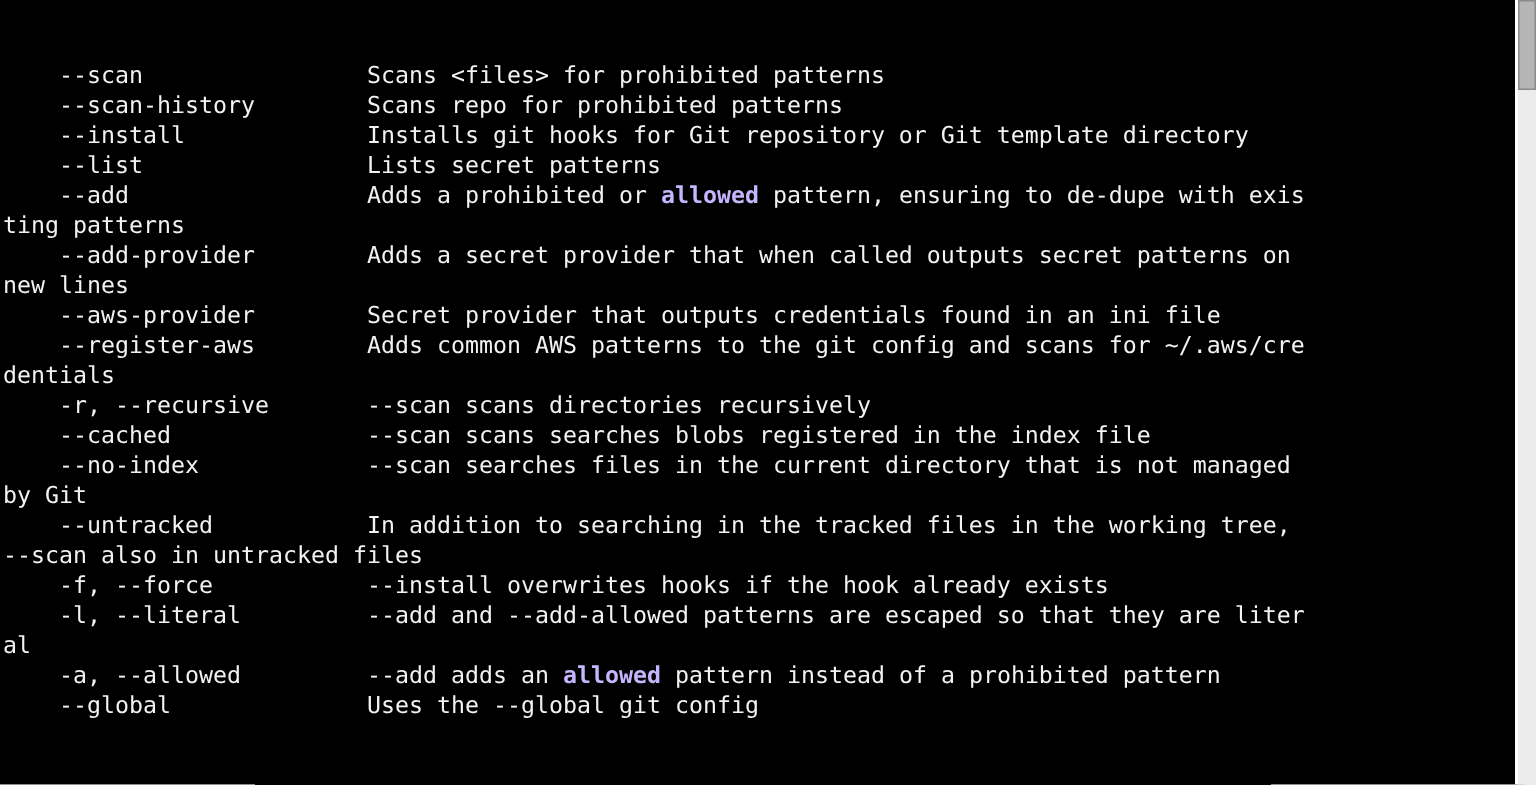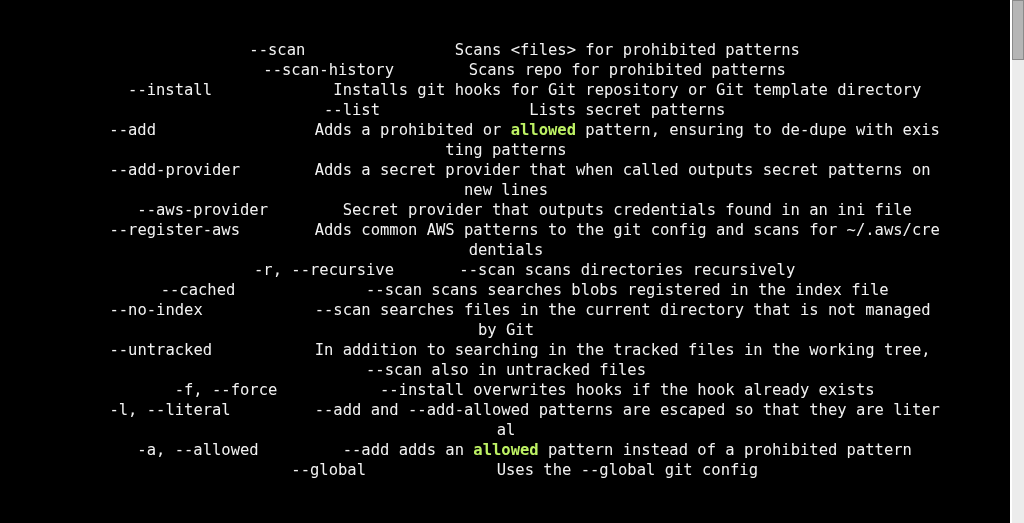--- a/index.html
+++ b/index.html
@@ -36,23 +36,23 @@
   .scrollbar-thumb {
     position: absolute;
     right: 0;
     top: 0;
     width: 12px;
     height: 60px;
     background: #b5b5b5;
     border: 1px solid #8a8a8a;
     box-sizing: border-box;
   }
-  .row { white-space: pre; text-align: center; }
+  .row { white-space: pre; }
   .flag { color: #f2f2f2; }
-  .allowed { color: #bef264; font-weight: bold; }
+  .allowed { color: #c4b5fd; font-weight: bold; }
 </style>
 </head>
 <body>
 
 <div class="terminal">
   <div id="output"><div class="row"><span class="flag">    --scan                </span><span>Scans &lt;files&gt; for prohibited patterns</span></div><div class="row"><span class="flag">    --scan-history        </span><span>Scans repo for prohibited patterns</span></div><div class="row"><span class="flag">    --install             </span><span>Installs git hooks for Git repository or Git template directory</span></div><div class="row"><span class="flag">    --list                </span><span>Lists secret patterns</span></div><div class="row"><span class="flag">    --add                 </span><span>Adds a prohibited or </span><span class="allowed">allowed</span><span> pattern, ensuring to de-dupe with exis</span></div><div class="row">ting patterns</div><div class="row"><span class="flag">    --add-provider        </span><span>Adds a secret provider that when called outputs secret patterns on </span></div><div class="row">new lines</div><div class="row"><span class="flag">    --aws-provider        </span><span>Secret provider that outputs credentials found in an ini file</span></div><div class="row"><span class="flag">    --register-aws        </span><span>Adds common AWS patterns to the git config and scans for ~/.aws/cre</span></div><div class="row">dentials</div><div class="row"><span class="flag">    -r, --recursive       </span><span>--scan scans directories recursively</span></div><div class="row"><span class="flag">    --cached              </span><span>--scan scans searches blobs registered in the index file</span></div><div class="row"><span class="flag">    --no-index            </span><span>--scan searches files in the current directory that is not managed </span></div><div class="row">by Git</div><div class="row"><span class="flag">    --untracked           </span><span>In addition to searching in the tracked files in the working tree, </span></div><div class="row">--scan also in untracked files</div><div class="row"><span class="flag">    -f, --force           </span><span>--install overwrites hooks if the hook already exists</span></div><div class="row"><span class="flag">    -l, --literal         </span><span>--add and --add-allowed patterns are escaped so that they are liter</span></div><div class="row">al</div><div class="row"><span class="flag">    -a, --allowed         </span><span>--add adds an </span><span class="allowed">allowed</span><span> pattern instead of a prohibited pattern</span></div><div class="row"><span class="flag">    --global              </span><span>Uses the --global git config</span></div><div class="row"> </div></div>
   
 </div>
 <div class="scrollbar-track">
   <div class="scrollbar-thumb"></div>

